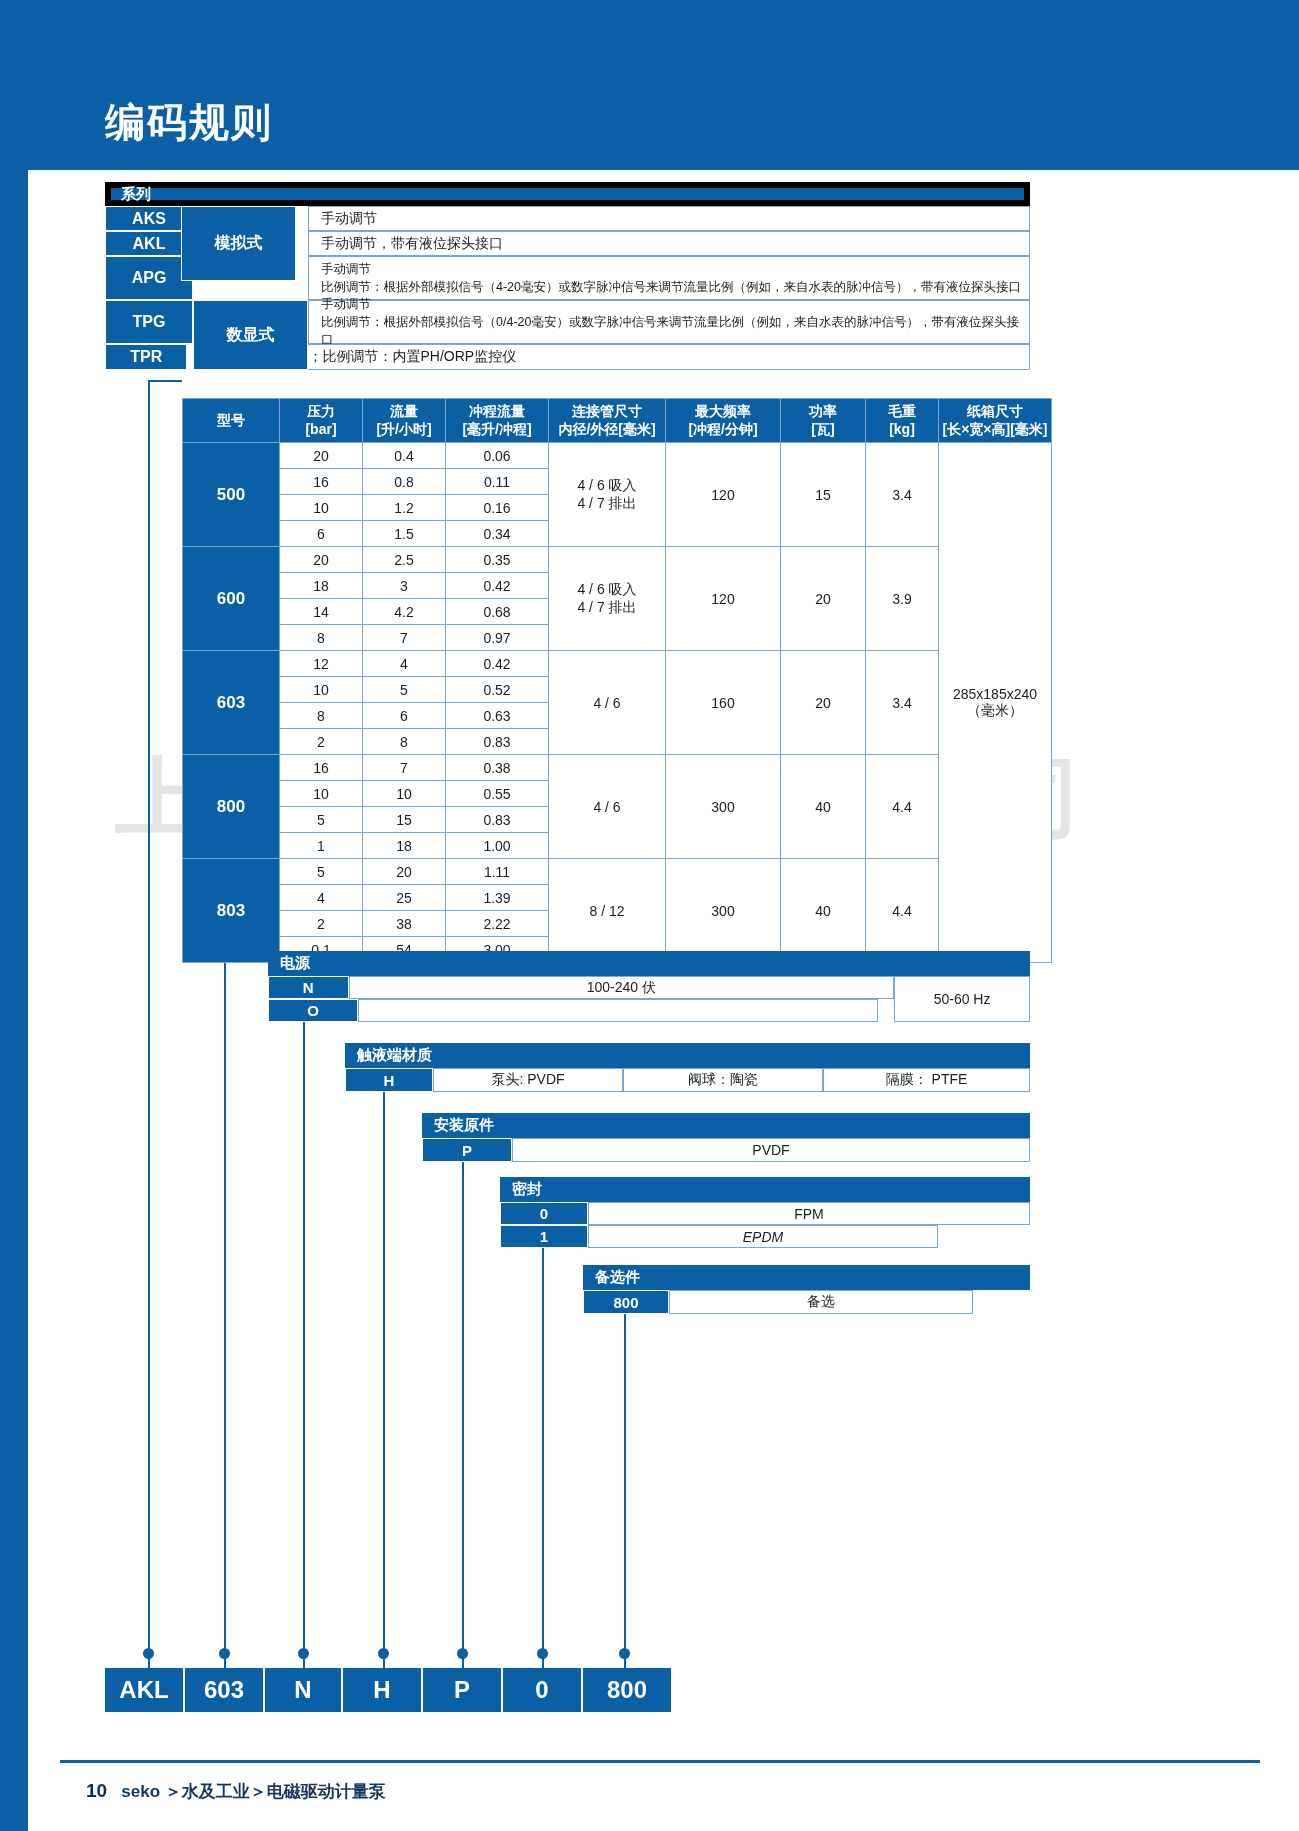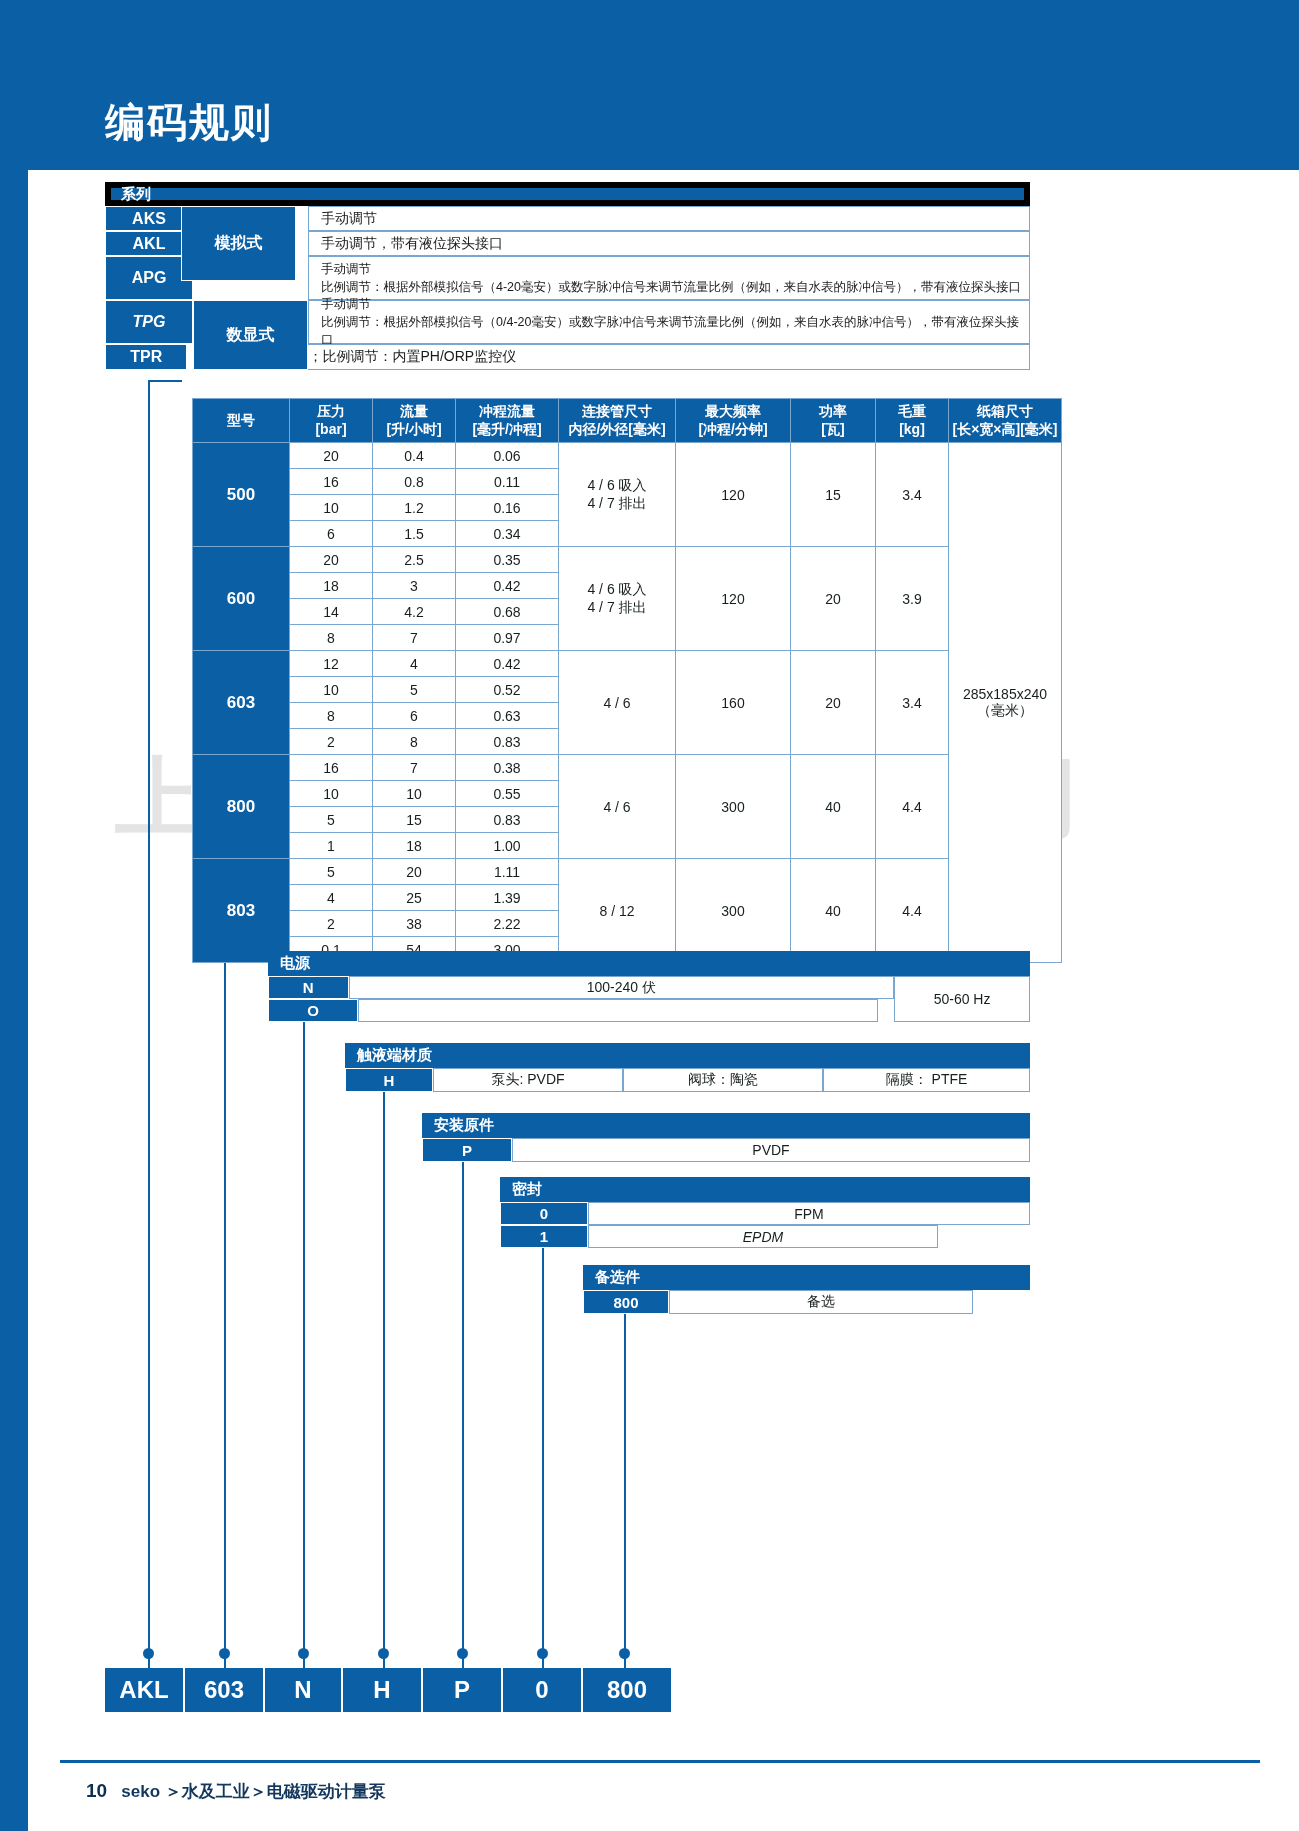--- a/index.html
+++ b/index.html
@@ -47,21 +47,21 @@
     display:flex;align-items:center;box-sizing:border-box;
     border:1px solid #7aa7cf;
   }
   .cell.l{justify-content:flex-start;padding-left:12px;}
   .tiny{font-size:12.5px;}
 
   
   #series{left:105px;top:182px;width:925px;}
   .row{display:flex;}
   
-  #model{left:192px;top:398px;}
+  #model{left:182px;top:398px;}
   .mt{border-collapse:collapse;}
   .mt th,.mt td{border:1px solid #7aa7cf;font-size:14px;text-align:center;background:#fff;color:#17201f;}
   .mt th{background:#0b5fa5;color:#fff;font-weight:bold;font-size:14px;line-height:1.25;padding:4px 2px;}
   .mt td.model{background:#0b5fa5;color:#fff;font-weight:bold;font-size:17px;}
   .mt td{height:23px;}
 
   
   .sec-title{
     background:#0b5fa5;color:#fff;font-weight:bold;font-size:15px;
     padding:3px 0 3px 12px;box-sizing:border-box;
@@ -111,21 +111,21 @@
     <div class="bluecell" style="width:88px;">AKL</div>
     <div class="cell l" style="width:722px;margin-left:115px;">手动调节，带有液位探头接口</div>
   </div>
   <div class="row" style="height:44px;">
     <div class="bluecell" style="width:88px;">APG</div>
     <div class="cell l tiny" style="width:722px;margin-left:115px;white-space:pre-line;line-height:1.45;">手动调节
 比例调节：根据外部模拟信号（4-20毫安）或数字脉冲信号来调节流量比例（例如，来自水表的脉冲信号），带有液位探头接口</div>
   </div>
 
   <div class="row" style="height:44px;">
-    <div class="bluecell" style="width:88px;font-style:italic;">TPG</div>
+    <div class="bluecell" style="width:88px;">TPG</div>
     <div class="bluecell" style="width:115px;height:70px;position:absolute;left:88px;top:118px;">数显式</div>
     <div class="cell l tiny" style="width:722px;margin-left:115px;white-space:pre-line;line-height:1.45;">手动调节
 比例调节：根据外部模拟信号（0/4-20毫安）或数字脉冲信号来调节流量比例（例如，来自水表的脉冲信号），带有液位探头接口</div>
   </div>
   <div class="row" style="height:26px;">
     <div class="bluecell" style="width:88px;">TPR</div>
     <div class="cell l" style="width:844px;margin-left:52px;">手动调节；比例调节：内置PH/ORP监控仪</div>
   </div>
 </div>
 

